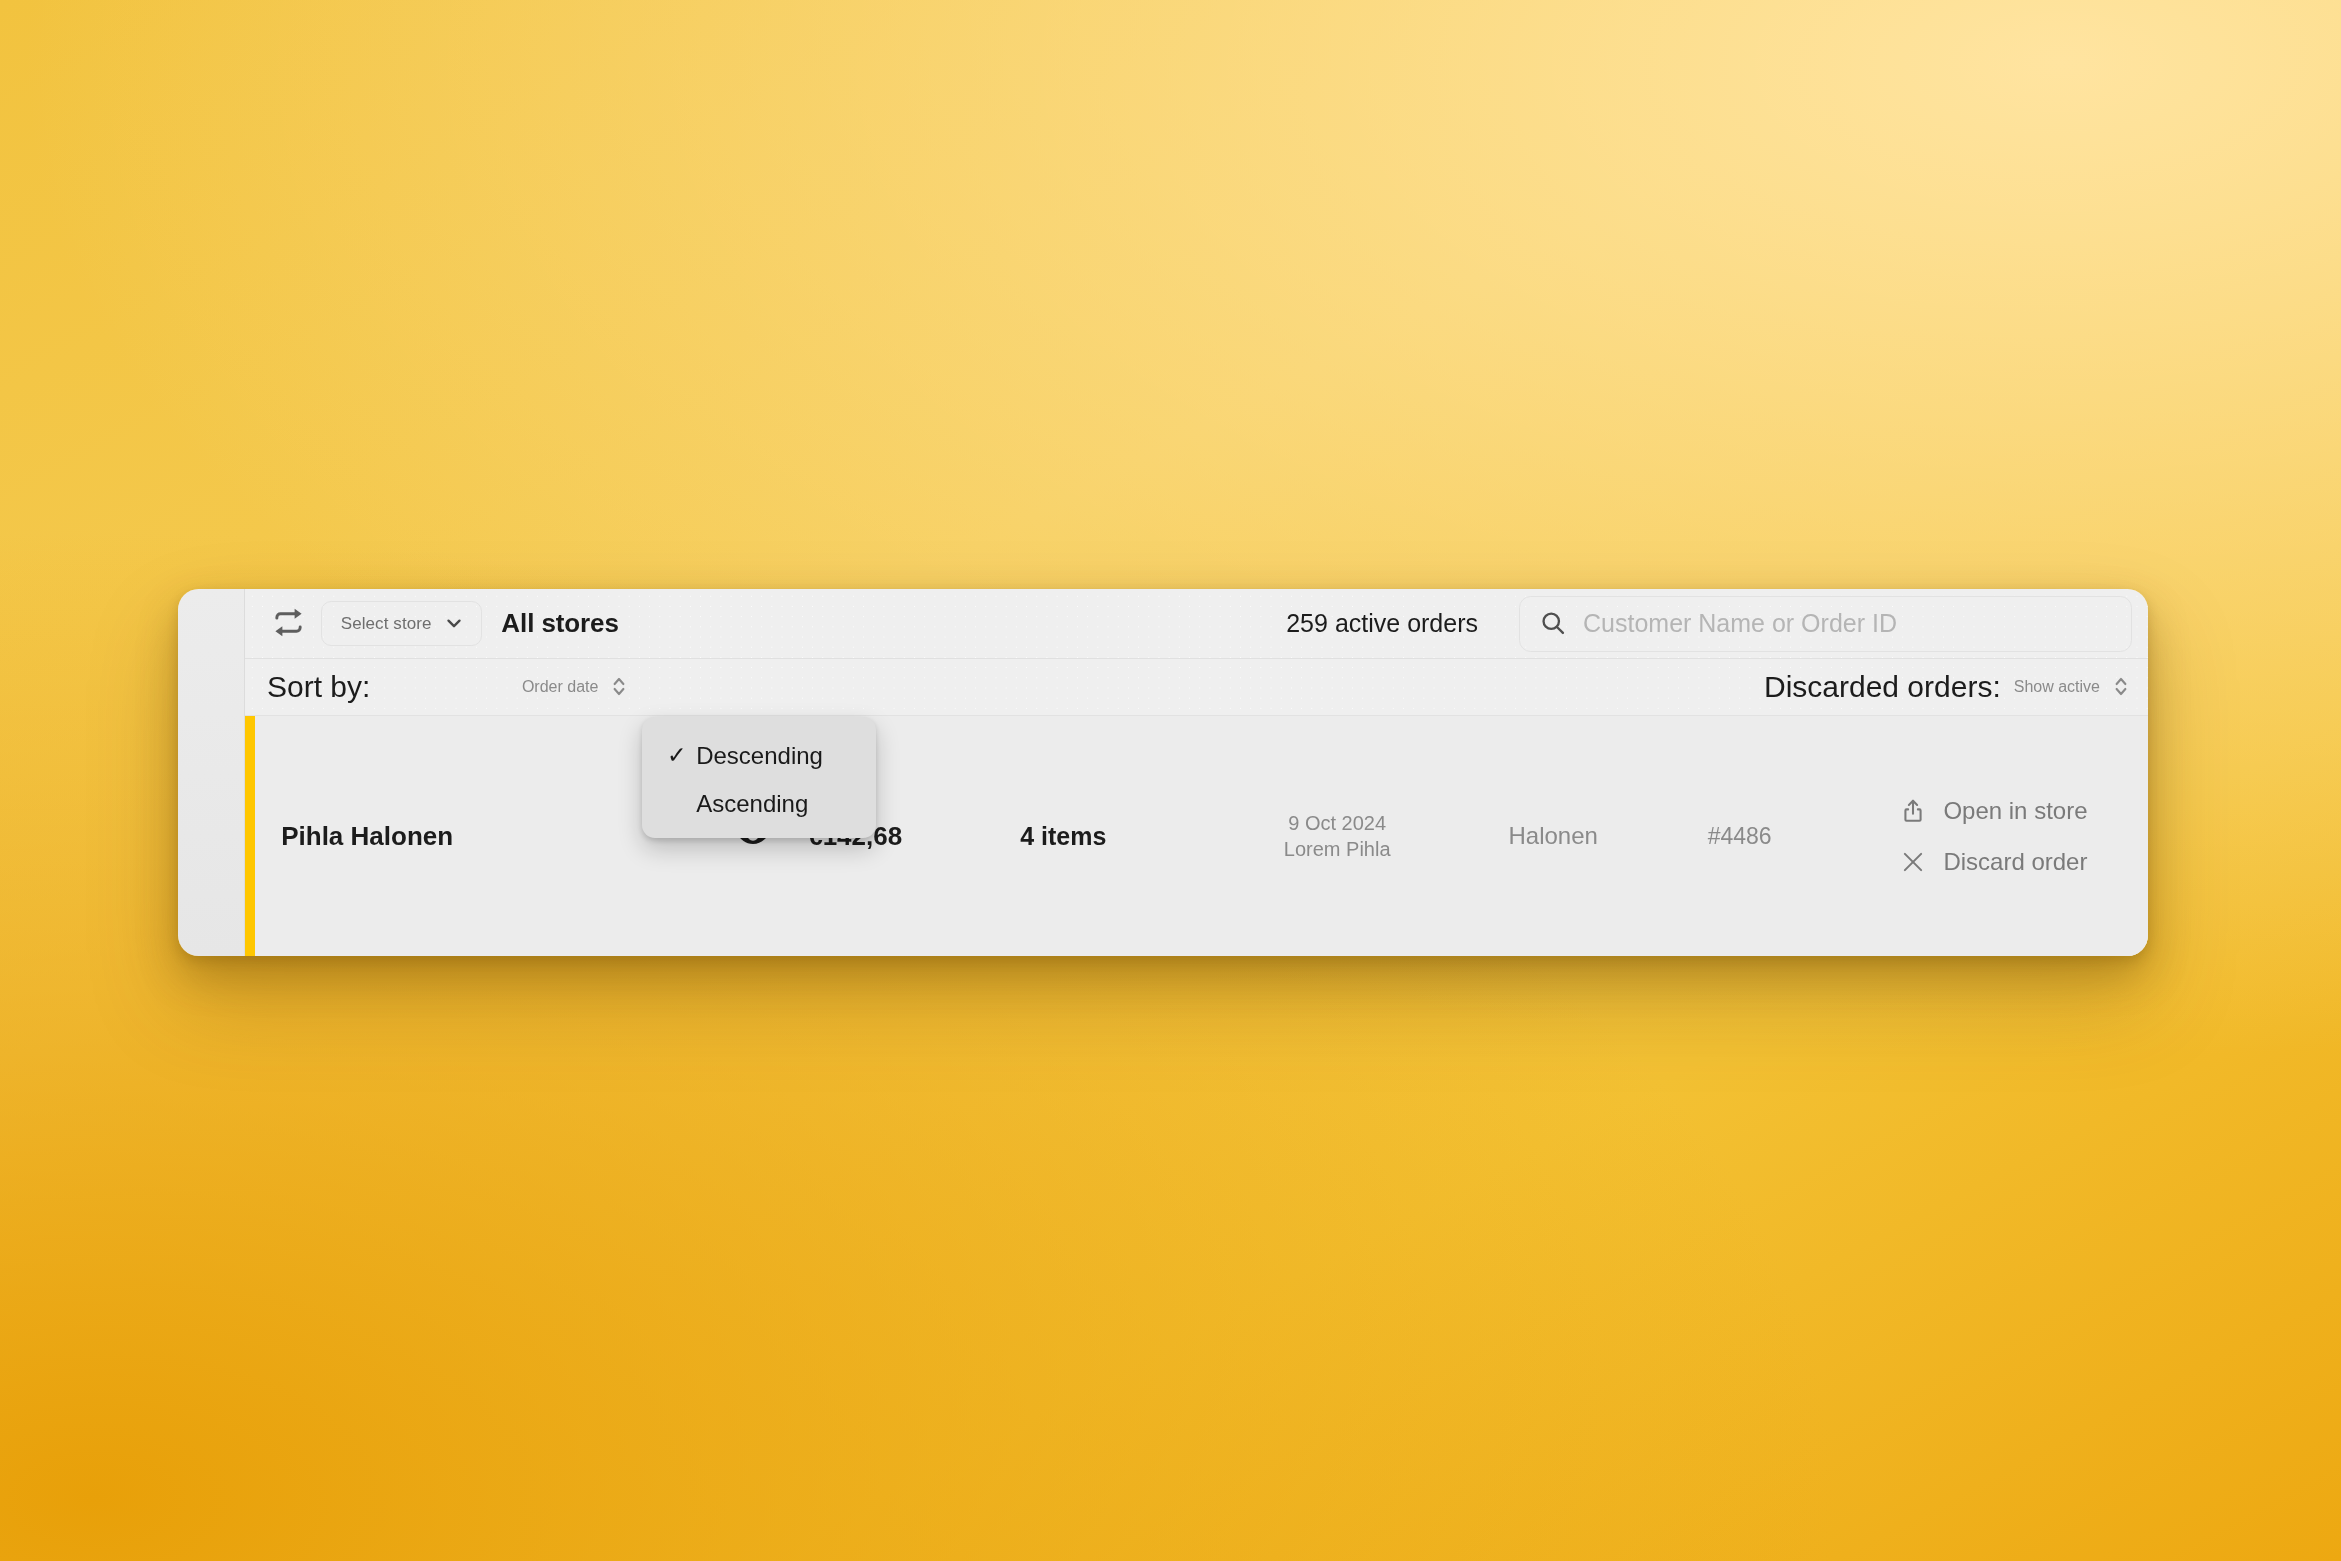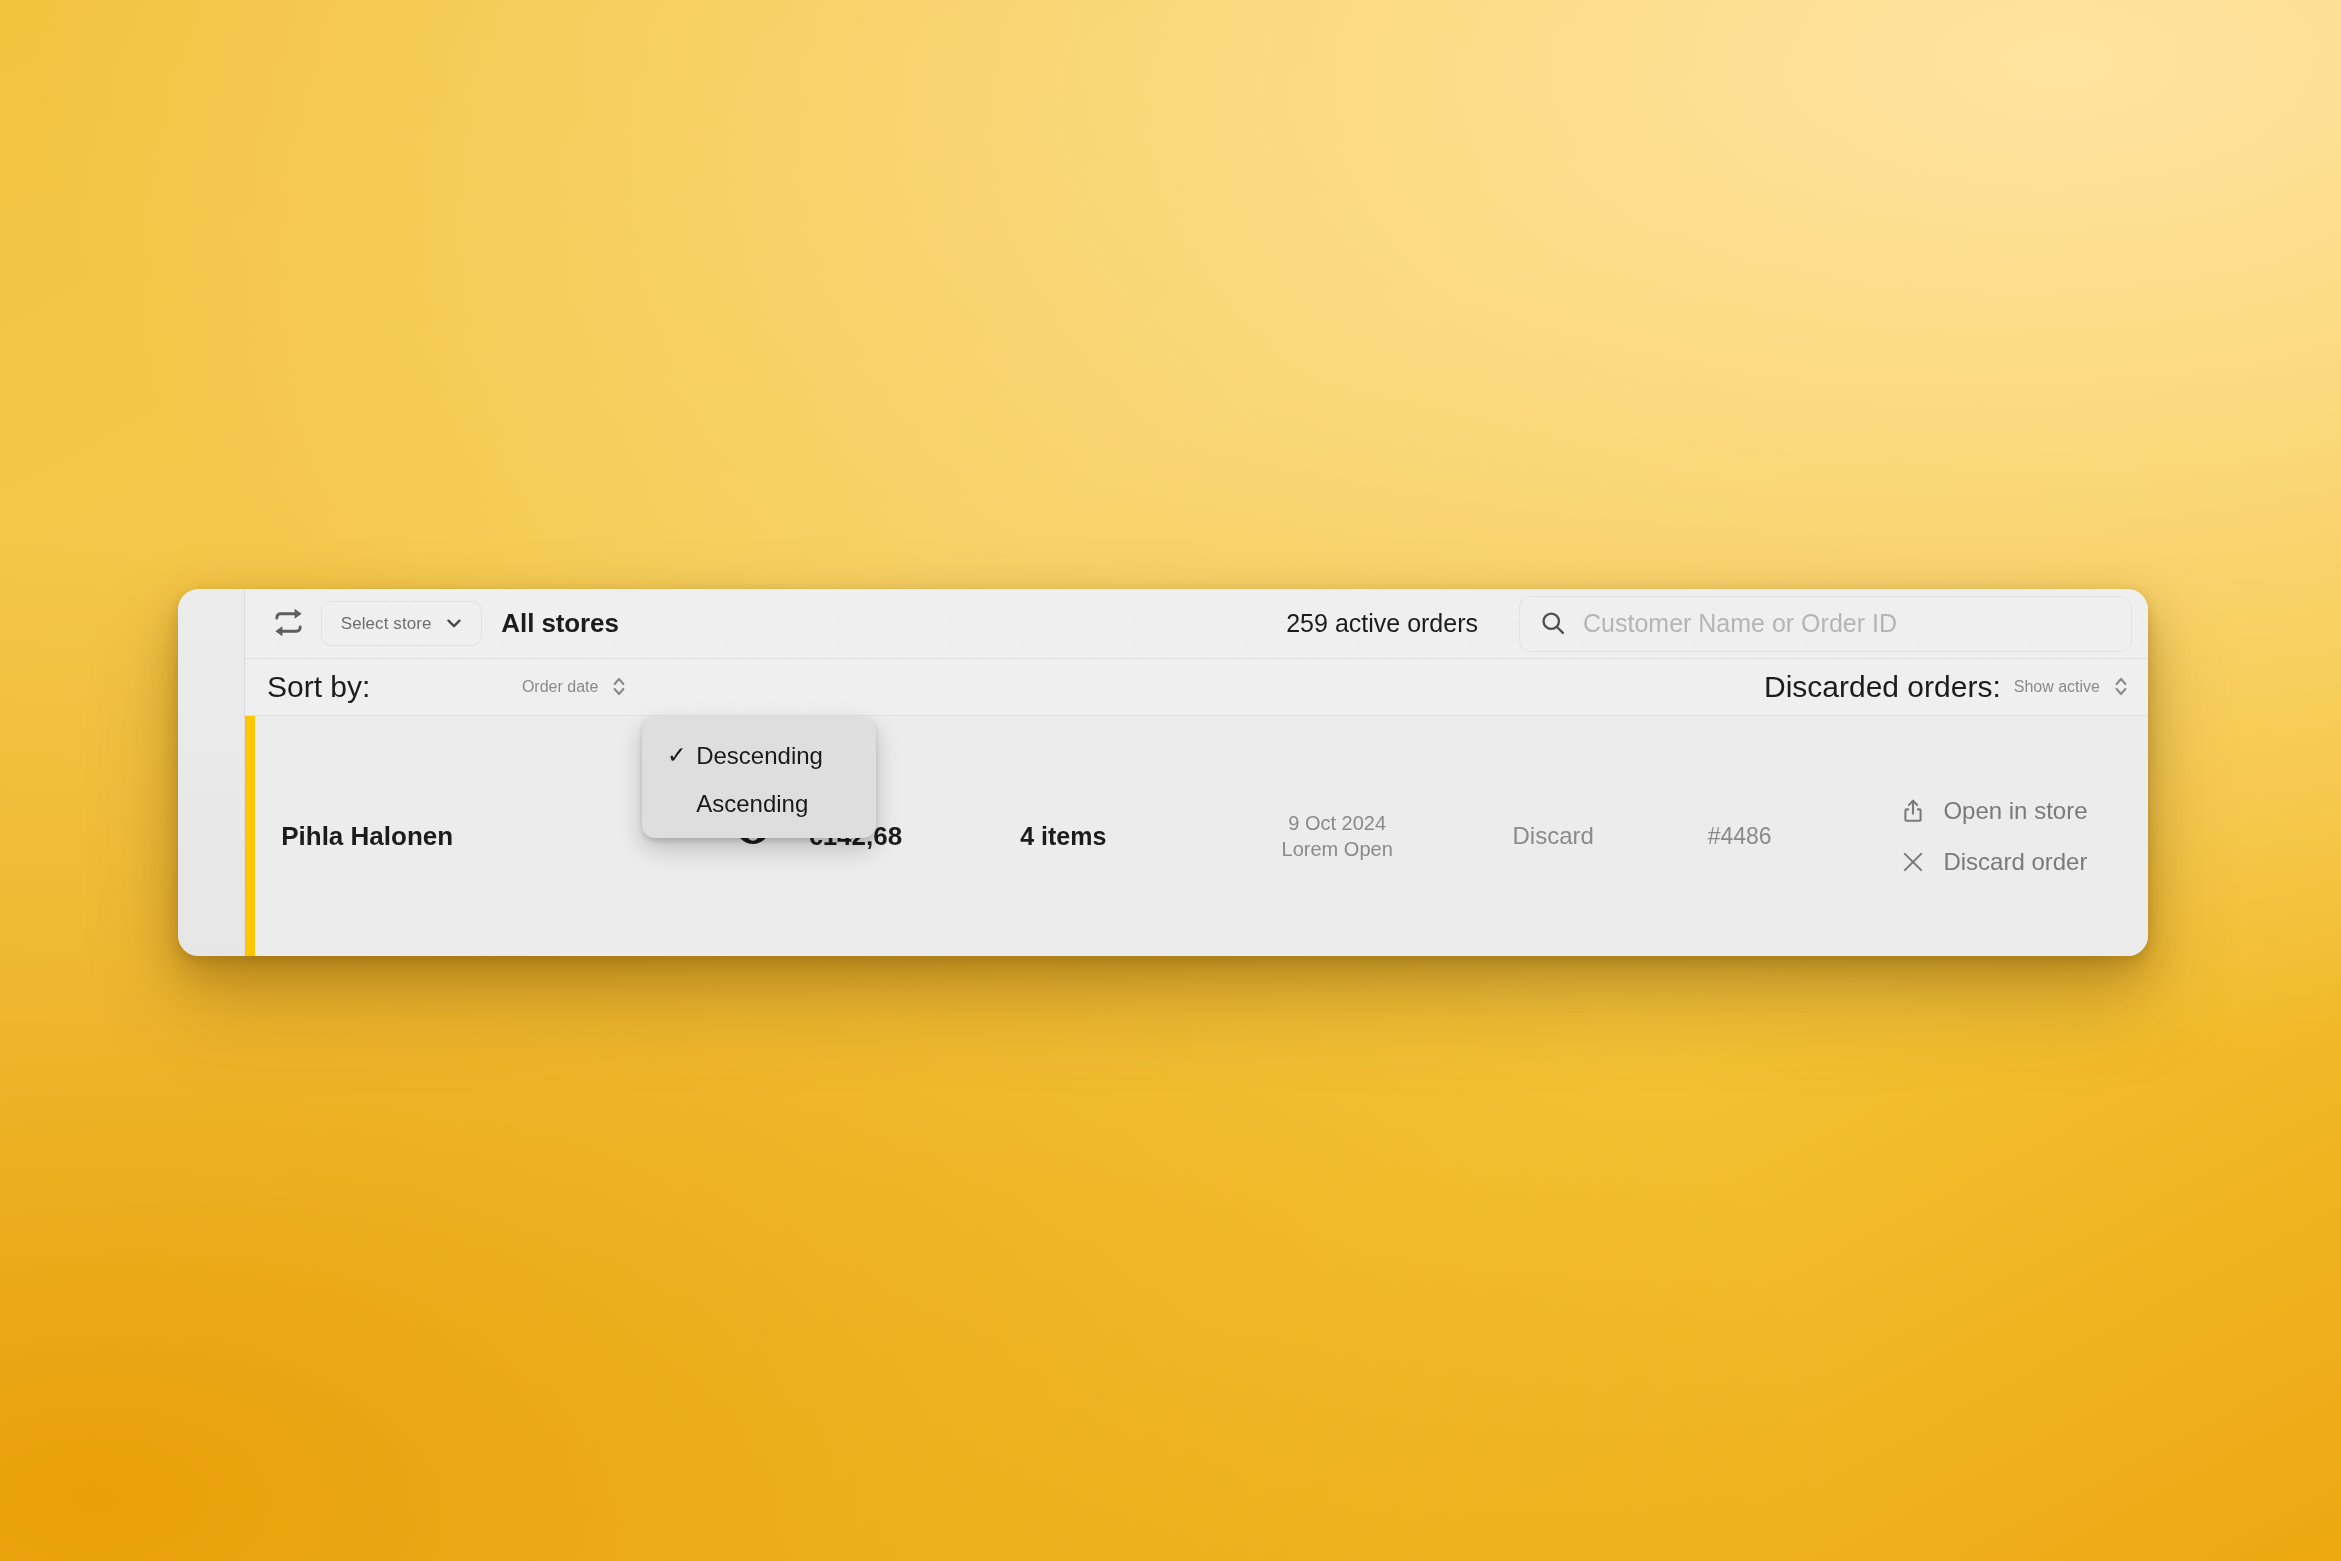--- a/index.html
+++ b/index.html
@@ -384,24 +384,24 @@
               </svg>
             </span>
           </div>
 
           <div class="cell price">€142,68</div>
 
           <div class="cell items">4 items</div>
 
           <div class="cell date-cell">
             <span class="date-main">9 Oct 2024</span>
-            <span class="date-sub">Lorem Open</span>
+            <span class="date-sub">Lorem Pihla</span>
           </div>
 
-          <div class="cell status">Discard</div>
+          <div class="cell status">Halonen</div>
 
           <div class="cell order-id">#4486</div>
 
           <div class="actions">
 
             <div class="action">
               <span class="ic">
                 <svg width="26" height="26" viewBox="0 0 24 24" fill="none" stroke="#7A7A7A" stroke-width="1.9" stroke-linecap="round" stroke-linejoin="round">
                   <path d="M7.5 10.5H6a1 1 0 0 0-1 1V20a1 1 0 0 0 1 1h12a1 1 0 0 0 1-1v-8.5a1 1 0 0 0-1-1h-1.5"></path>
                   <line x1="12" y1="2.6" x2="12" y2="14.5"></line>

